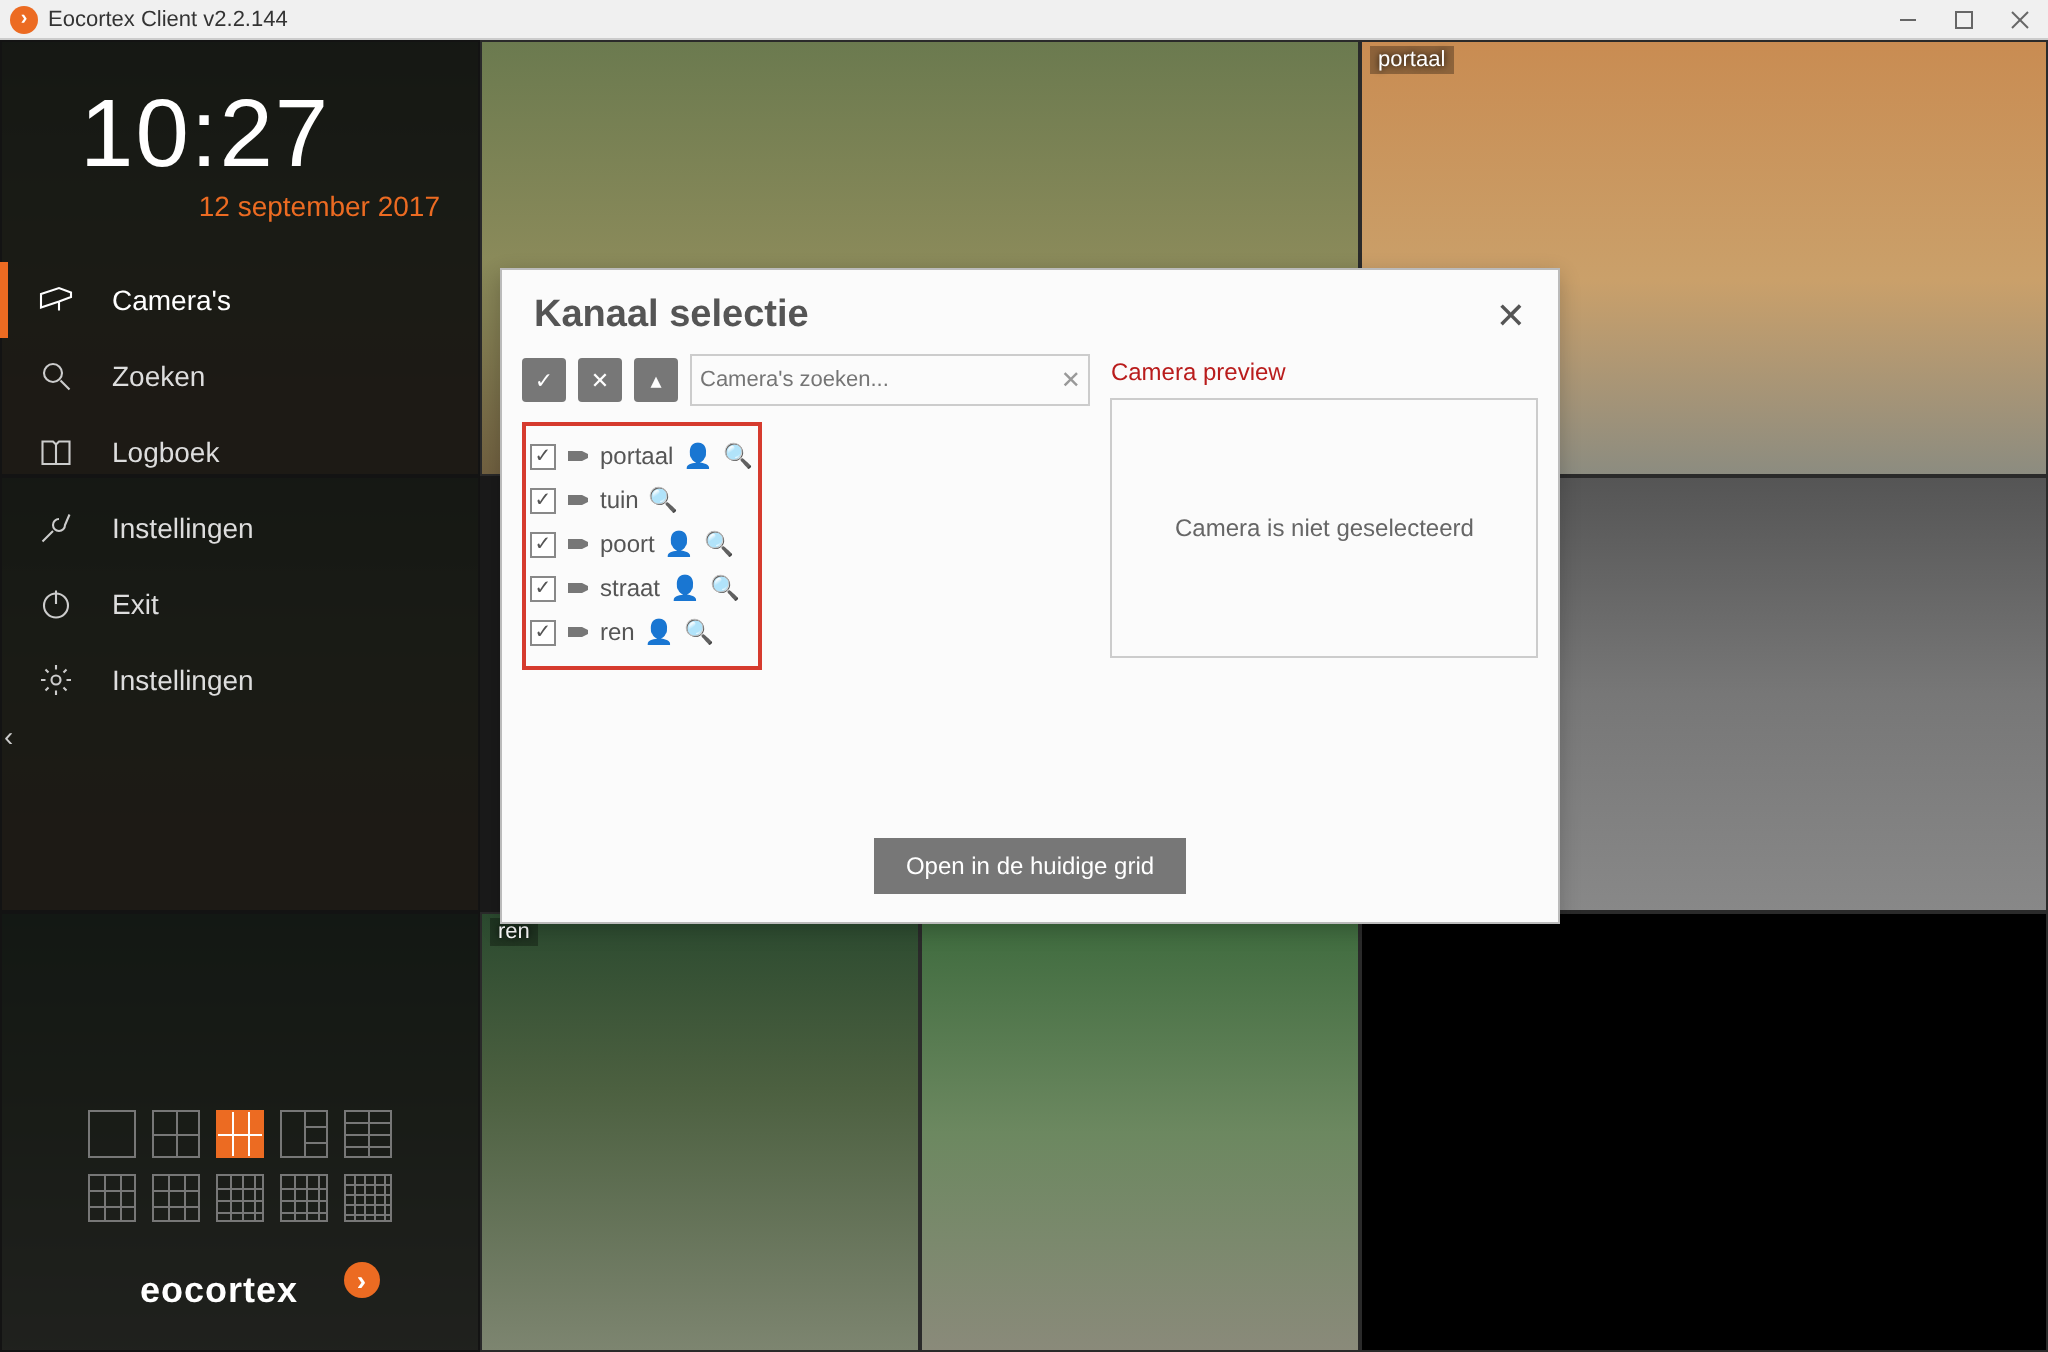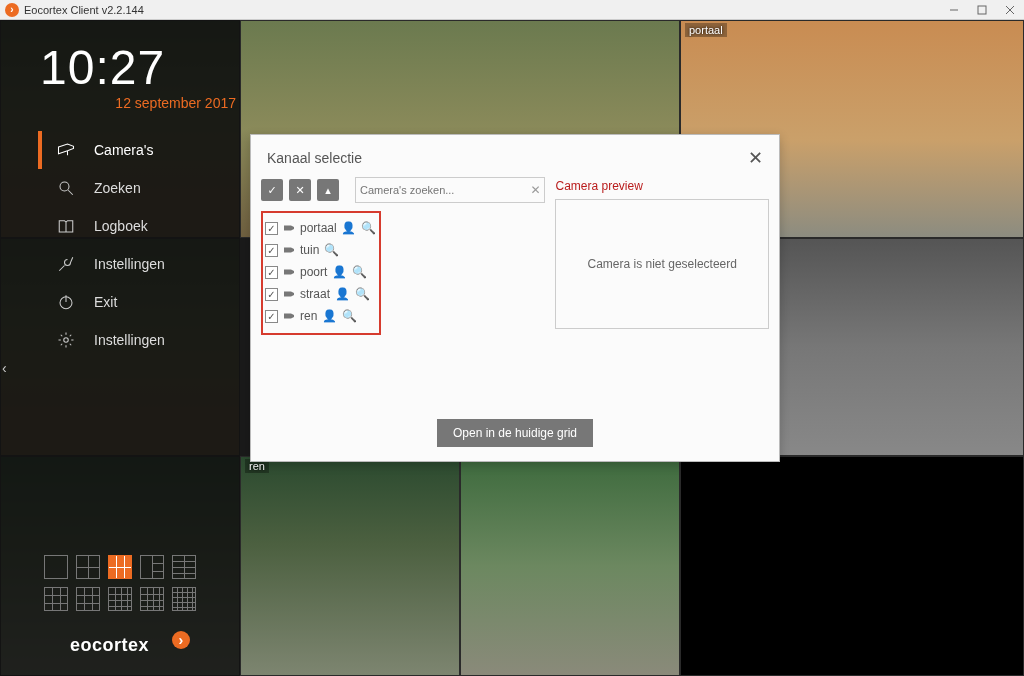--- a/index.html
+++ b/index.html
@@ -10,24 +10,24 @@
   .titlebar .app-icon { width: 14px; height: 14px; border-radius: 50%; background: #ec6b22; margin: 0 5px; display:flex; align-items:center; justify-content:center;}
   .titlebar .app-icon::after{content:"›"; color:#fff; font-size:10px; font-weight:bold;}
   .titlebar .controls { margin-left: auto; display: flex; }
   .titlebar .ctl { width: 28px; height: 20px; display:flex; align-items:center; justify-content:center; color:#666;}
   .titlebar .ctl svg{width:10px;height:10px;}
 
   .workspace { position: relative; width: 1024px; height: 656px; display: flex; }
 
   
   .sidebar { width: 240px; height: 100%; background: rgba(15,15,15,0.85); position: relative; z-index: 3; display:flex; flex-direction:column; }
-  .clock { padding: 20px 4px 8px 40px; }
+  .clock { padding: 20px 20px 8px 40px; }
   .clock .time { color: #fff; font-size: 48px; font-weight: 300; letter-spacing:1px;}
   .clock .date { color: #ec6b22; font-size: 14px; text-align: right; }
-  .navlist { margin-top: 12px; padding-left: 38px; }
+  .navlist { margin-top: 12px; }
   .navitem { display: flex; align-items: center; height: 38px; position: relative; color: #ddd; font-size: 14px; padding-left: 18px; }
   .navitem.active { color: #fff; }
   .navitem.active::before { content:""; position:absolute; left:0; top:0; width:4px; height:100%; background:#ec6b22;}
   .navitem .icon { width: 20px; height: 20px; margin-right: 18px; display:flex; align-items:center; justify-content:center; }
   .navitem .icon svg { width:18px; height:18px; stroke:#ccc; fill:none; stroke-width:1.4;}
   .navitem.active .icon svg{stroke:#fff;}
 
   .collapse-handle{position:absolute; left:2px; top:340px; color:#ccc; font-size:14px;}
 
   
@@ -76,28 +76,28 @@
   .t-mid1{grid-column:1;grid-row:2;}
   .t-mid4{grid-column:4;grid-row:2;}
   .t-bot1{grid-column:1;grid-row:3;}
   .t-bot2{grid-column:2;grid-row:3;}
   .t-bot3{grid-column:3;grid-row:3;}
   .t-bot4{grid-column:4;grid-row:3;}
 
   
   .overlay-dialog { position:absolute; left:250px; top:114px; width:530px; height:328px; background:#fbfbfb; border:1px solid #bbb; z-index:5; display:flex; flex-direction:column; box-shadow:0 3px 10px rgba(0,0,0,0.2);}
   .dlg-head{display:flex; align-items:center; padding:12px 16px 8px;}
-  .dlg-title{color:#555; font-size:14px; font-weight:400;}
+  .dlg-title{color:#555; font-size:19px; font-weight:700;}
   .dlg-close{margin-left:auto; font-size:18px; color:#555; cursor:default;}
   .dlg-body{flex:1; display:flex; padding:0 10px;}
   .dlg-left{width:56%;}
   .dlg-right{width:44%; padding-left:10px;}
   .toolbar-row{display:flex; gap:6px; margin-bottom:8px; align-items:center;}
   .tbtn{width:22px;height:22px;background:#777;color:#fff;display:flex;align-items:center;justify-content:center;font-size:11px;border-radius:2px;}
-  .searchwrap{flex:1; display:flex; align-items:center; border:1px solid #ccc; height:20px; padding:12px 4px; margin-left:10px;}
+  .searchwrap{flex:1; display:flex; align-items:center; border:1px solid #ccc; height:20px; padding:12px 4px; }
   .searchwrap input{border:none;outline:none;width:100%;font-size:11px;background:transparent;color:#777;}
   .searchwrap .clear{color:#999;font-size:12px;}
   .camlist{border:2px solid #d63b2e; padding:4px 2px 6px; width:120px;}
   .camrow{display:flex; align-items:center; gap:5px; height:22px; font-size:12px; color:#555;}
   .camrow .chk{width:13px;height:13px;border:1px solid #888;display:flex;align-items:center;justify-content:center;font-size:10px;background:#fff;}
   .camrow .camico{width:12px;height:12px;}
   .camrow .camico svg{width:12px;height:12px;fill:#777;}
   .camrow .mini{color:#bbb;font-size:12px;}
   .previewlabel{font-size:12px;color:#b91c1c;margin:2px 0 6px;}
   .previewbox{border:1px solid #ccc;height:130px;display:flex;align-items:center;justify-content:center;font-size:12px;color:#666;text-align:right;}

